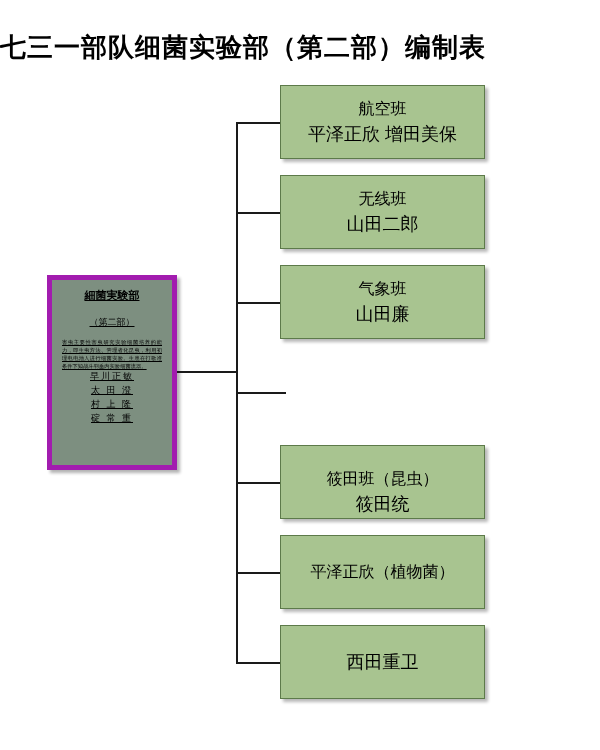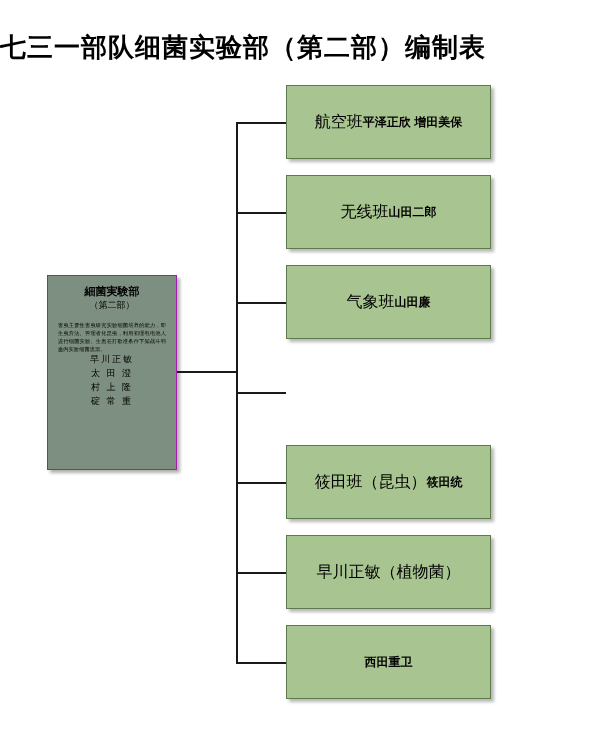--- a/index.html
+++ b/index.html
@@ -37,75 +37,76 @@
   }
 
   
   #root-node {
     position: absolute;
     left: 47px;
     top: 195px;
     width: 130px;
     height: 195px;
     background: #7d8f80;
-    border: 1px solid #a21caf;
+    border: 5px solid #a21caf;
     box-shadow: 3px 3px 3px rgba(0,0,0,0.30);
     box-sizing: border-box;
     padding: 8px 7px 6px 7px;
     text-align: center;
     color: #000000;
+    text-decoration: underline;
   }
   #root-node .root-title {
     font-size: 11px;
     font-weight: bold;
     line-height: 1.3;
   }
   #root-node .root-sub {
     font-size: 9px;
     line-height: 1.4;
-    margin-top: 1px;
+    margin-top: 14px;
   }
   #root-node .root-desc {
     font-size: 5.2px;
     line-height: 1.55;
     text-align: justify;
     margin: 9px 3px 0 3px;
     letter-spacing: 0.1px;
   }
   #root-node .root-names {
     font-size: 9px;
     line-height: 1.55;
     letter-spacing: 2px;
   }
 
   
   .child-node {
     position: absolute;
-    left: 286px;
+    left: 280px;
     width: 205px;
     height: 74px;
     background: #a8c490;
     border: 1px solid #5d7a4a;
     box-shadow: 3px 3px 3px rgba(0,0,0,0.28);
     box-sizing: border-box;
     display: flex;
+    flex-direction: column;
     align-items: center;
     justify-content: center;
     color: #000000;
   }
   .child-node .line1 {
     font-size: 16px;
     line-height: 1.5;
     white-space: nowrap;
   }
   .child-node .line2 {
-    font-size: 12px;
+    font-size: 18px;
     line-height: 1.5;
     white-space: nowrap;
-    font-weight: bold;
   }
 
   
   .conn {
     position: absolute;
     background: #1a1a1a;
   }
   .conn-h { height: 2px; }
   .conn-v { width: 2px; }
 </style>
@@ -149,26 +150,26 @@
     <div class="line1">气象班</div>
     <div class="line2">山田廉</div>
   </div>
 
   <div class="child-node" style="top:95px;">
     <div class="line1">无线班</div>
     <div class="line2">山田二郎</div>
   </div>
 
 
-  <div class="child-node" style="top:365px;">
+  <div class="child-node" style="top:365px;justify-content:flex-end;">
     <div class="line1">筱田班（昆虫）</div>
     <div class="line2">筱田统</div>
   </div>
 
   <div class="child-node" style="top:455px;">
-    <div class="line1">早川正敏（植物菌）</div>
+    <div class="line1">平泽正欣（植物菌）</div>
   </div>
 
   <div class="child-node" style="top:545px;">
     <div class="line2">西田重卫</div>
   </div>
 
 </div>
 
 </body></html>

